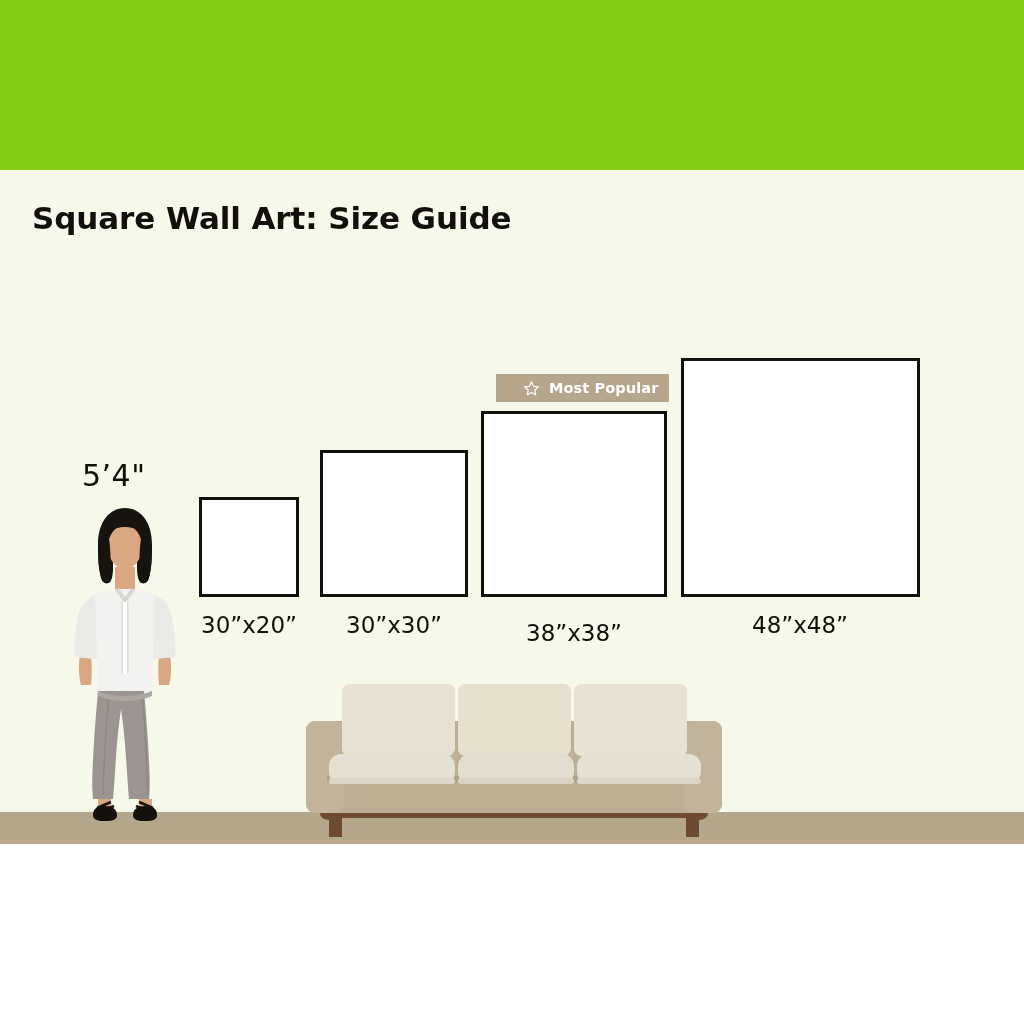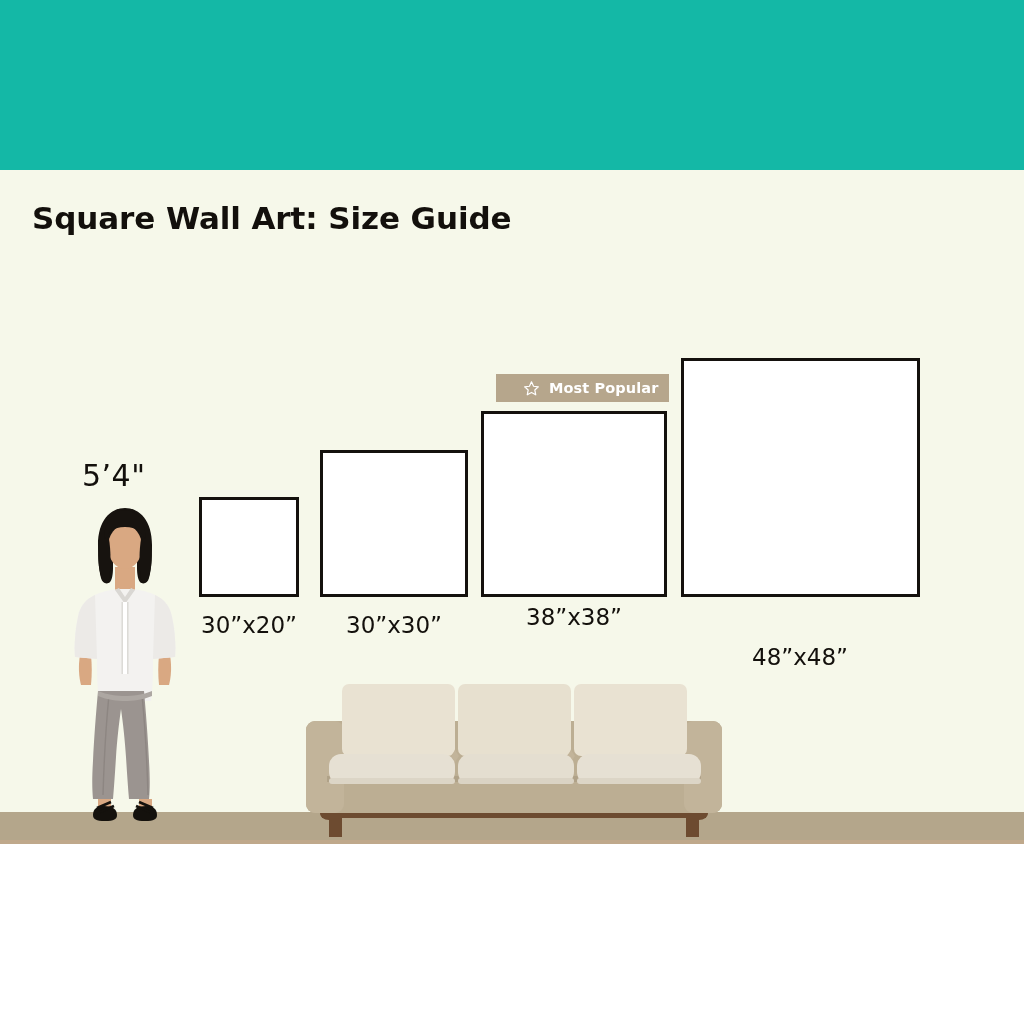--- a/index.html
+++ b/index.html
@@ -11,21 +11,21 @@
     width: 1024px;
     height: 1024px;
     font-family: "DejaVu Sans", "Liberation Sans", sans-serif;
     overflow: hidden;
   }
 
   #stage {
     position: relative;
     width: 1024px;
     height: 844px;
-    background: #14b8a6;
+    background: #84cc16;
   }
 
   
   .wall {
     position: absolute;
     left: 0;
     top: 170px;
     width: 1024px;
     height: 643px;
     background: #f6f8ea;
@@ -227,24 +227,24 @@
     <rect x="293" y="112" width="124" height="6" rx="3" fill="#dcd5c6"></rect>
   </svg>
 
   <div class="frame" style="left:199px; top:497px; width:100px; height:100px;"></div>
   <div class="size-label" style="left:189px; top:612px; width:120px;">30”x20”</div>
 
   <div class="frame" style="left:320px; top:450px; width:148px; height:147px;"></div>
   <div class="size-label" style="left:334px; top:612px; width:120px;">30”x30”</div>
 
   <div class="frame" style="left:481px; top:411px; width:186px; height:186px;"></div>
-  <div class="size-label" style="left:514px; top:604px; width:120px;">38”x38”</div>
+  <div class="size-label" style="left:514px; top:620px; width:120px;">38”x38”</div>
 
   <div class="frame" style="left:681px; top:358px; width:239px; height:239px;"></div>
-  <div class="size-label" style="left:740px; top:644px; width:120px;">48”x48”</div>
+  <div class="size-label" style="left:740px; top:612px; width:120px;">48”x48”</div>
 
   <div class="badge">
     <svg class="badge-star" width="17" height="17" viewBox="0 0 24 24">
       <path d="M12 2.6 l2.9 6.2 l6.8 .8 l-5.0 4.6 l1.3 6.7 l-6.0 -3.3 l-6.0 3.3 l1.3 -6.7 l-5.0 -4.6 l6.8 -.8 z" fill="none" stroke="#ffffff" stroke-width="1.7" stroke-linejoin="round"></path>
     </svg>
     <span class="badge-label">Most Popular</span>
   </div>
 
 </div>
 

